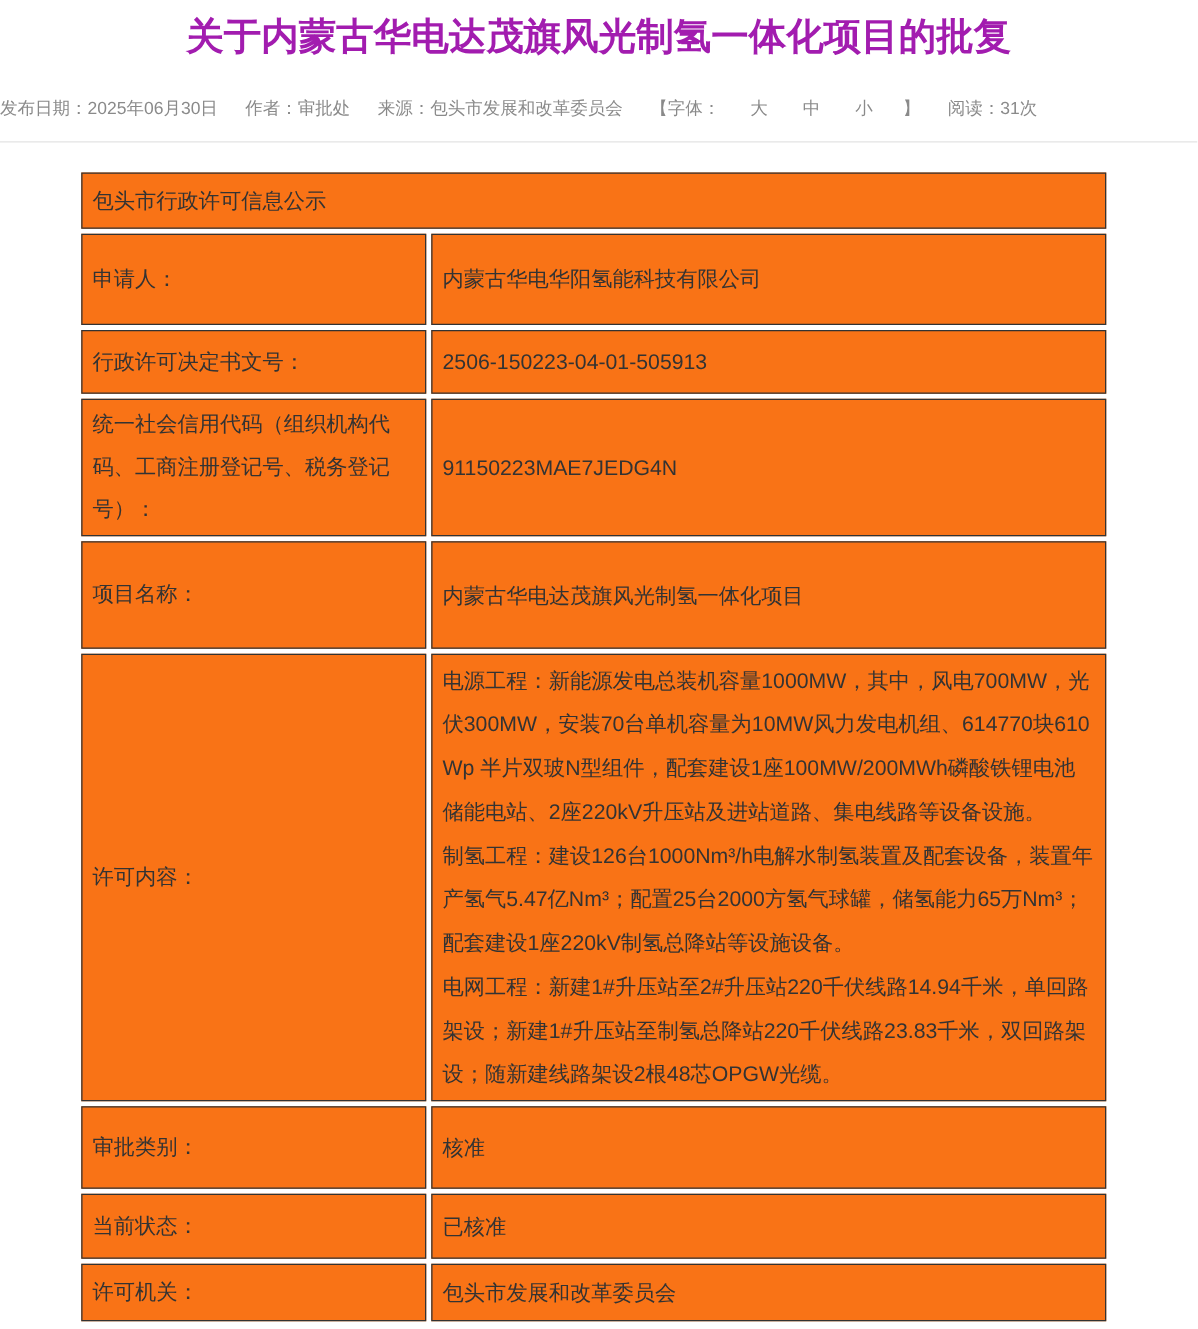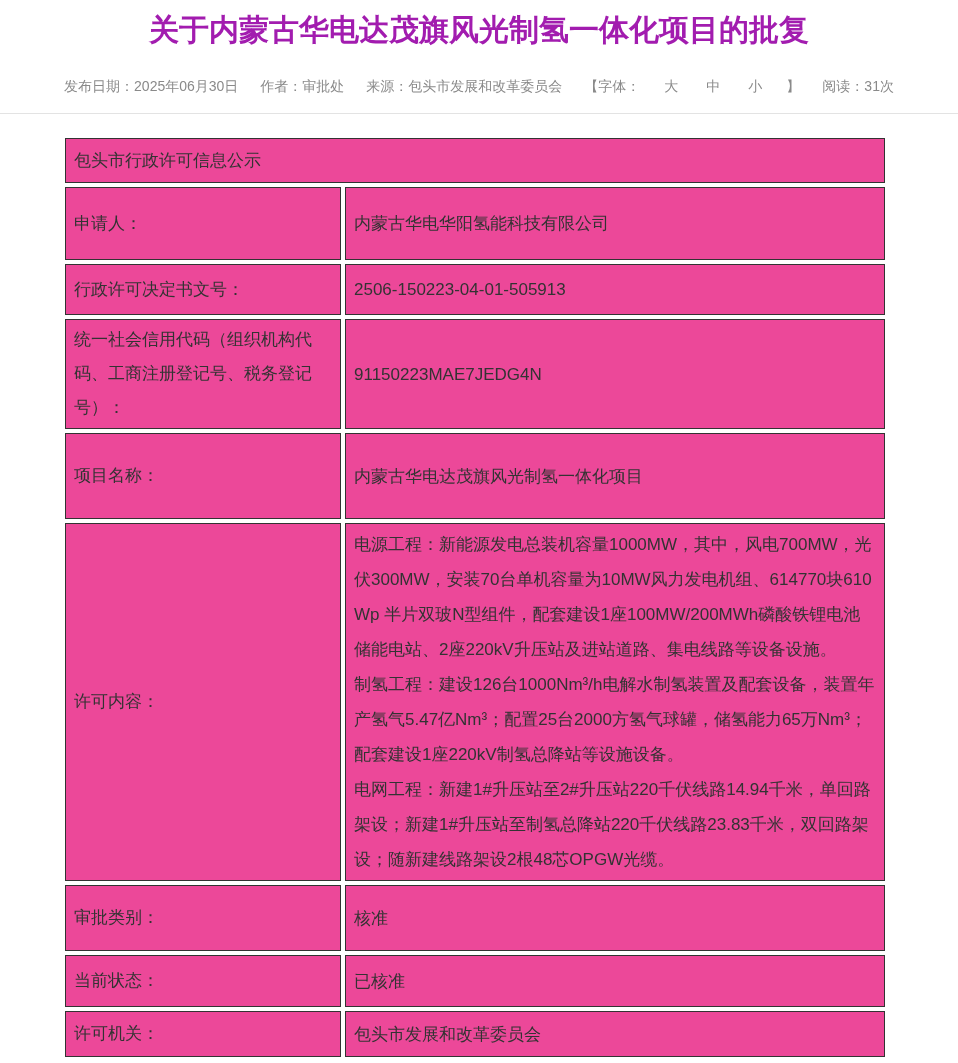--- a/index.html
+++ b/index.html
@@ -8,41 +8,41 @@
     background: #ffffff; position: relative;
     font-family: "Liberation Sans", "DejaVu Sans", sans-serif;
   }
   .page-title {
     margin: 10px 40px 0; text-align: center;
     font-size: 30px; font-weight: 700; color: #a21caf;
     line-height: 40px;
   }
   .meta-bar {
     margin-top: 28px;
-    display: flex; justify-content: center; align-items: center;
+    display: flex; justify-content: flex-start; align-items: center;
     gap: 22px; font-size: 14px; color: #8a8a8a; white-space: nowrap;
   }
   .meta-item { color: #8a8a8a; }
   .font-size-group { display: inline-flex; align-items: center; gap: 20px; }
   .font-size-link {
     color: #8a8a8a; text-decoration: none; cursor: pointer; margin: 0 4px;
   }
   .separator {
     position: absolute; left: 0; top: 113px;
     width: 958px; height: 1px; background: #e3e3e3;
   }
   table.permit {
     position: absolute; left: 61px; top: 134px; width: 828px;
     border-collapse: separate; border-spacing: 4px; table-layout: fixed;
   }
   table.permit td {
     border: 1px solid #333333; box-sizing: border-box;
     vertical-align: middle; padding: 3px 8px;
     font-size: 17px; color: #333333; line-height: 34px;
-    background: #ec4899; overflow: hidden; word-break: break-all;
+    background: #f97316; overflow: hidden; word-break: break-all;
   }
   col.c1 { width: 276px; }
   tr:nth-child(1) td { height: 45px; }
   tr:nth-child(2) td { height: 73px; }
   tr:nth-child(3) td { height: 51px; }
   tr:nth-child(4) td { height: 105px; }
   tr:nth-child(5) td { height: 86px; }
   tr:nth-child(6) td { height: 352px; }
   tr:nth-child(7) td { height: 66px; }
   tr:nth-child(8) td { height: 52px; }

